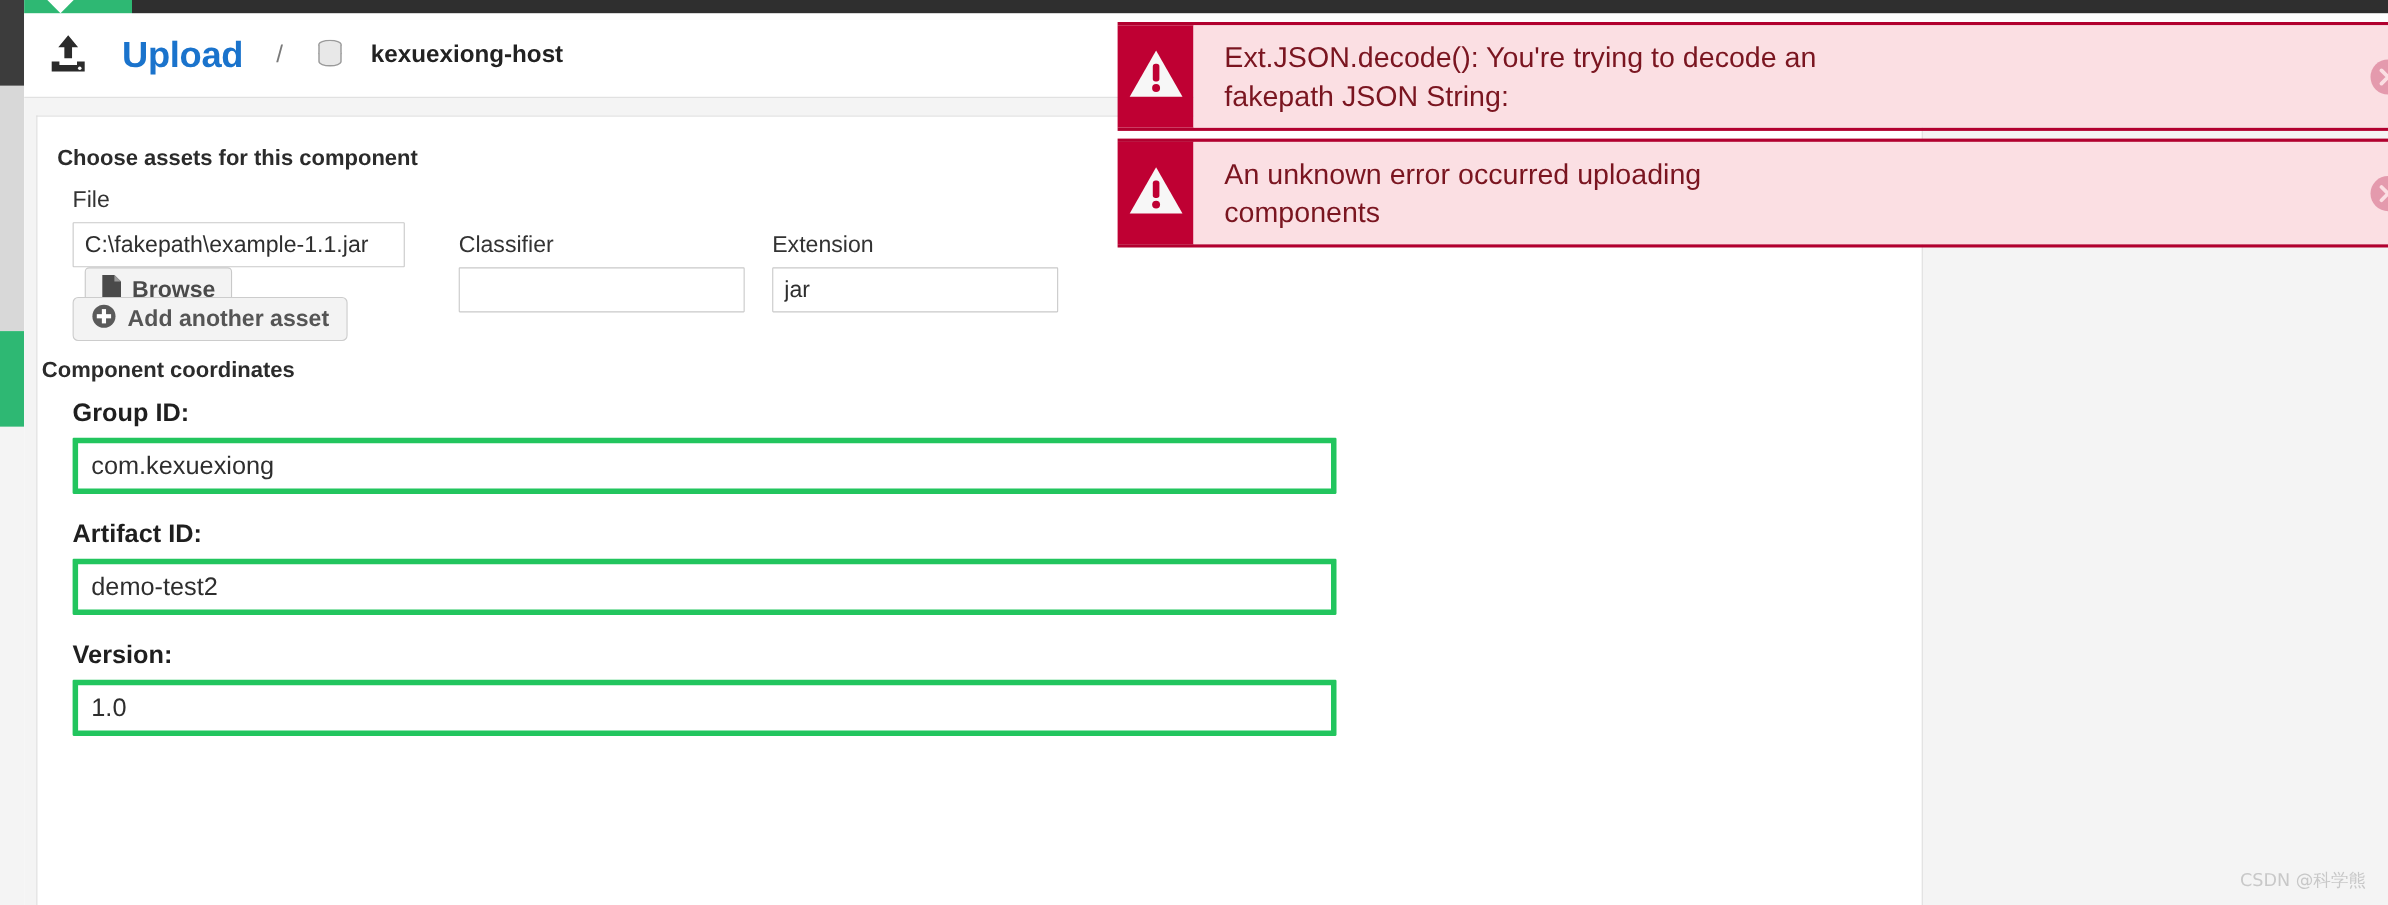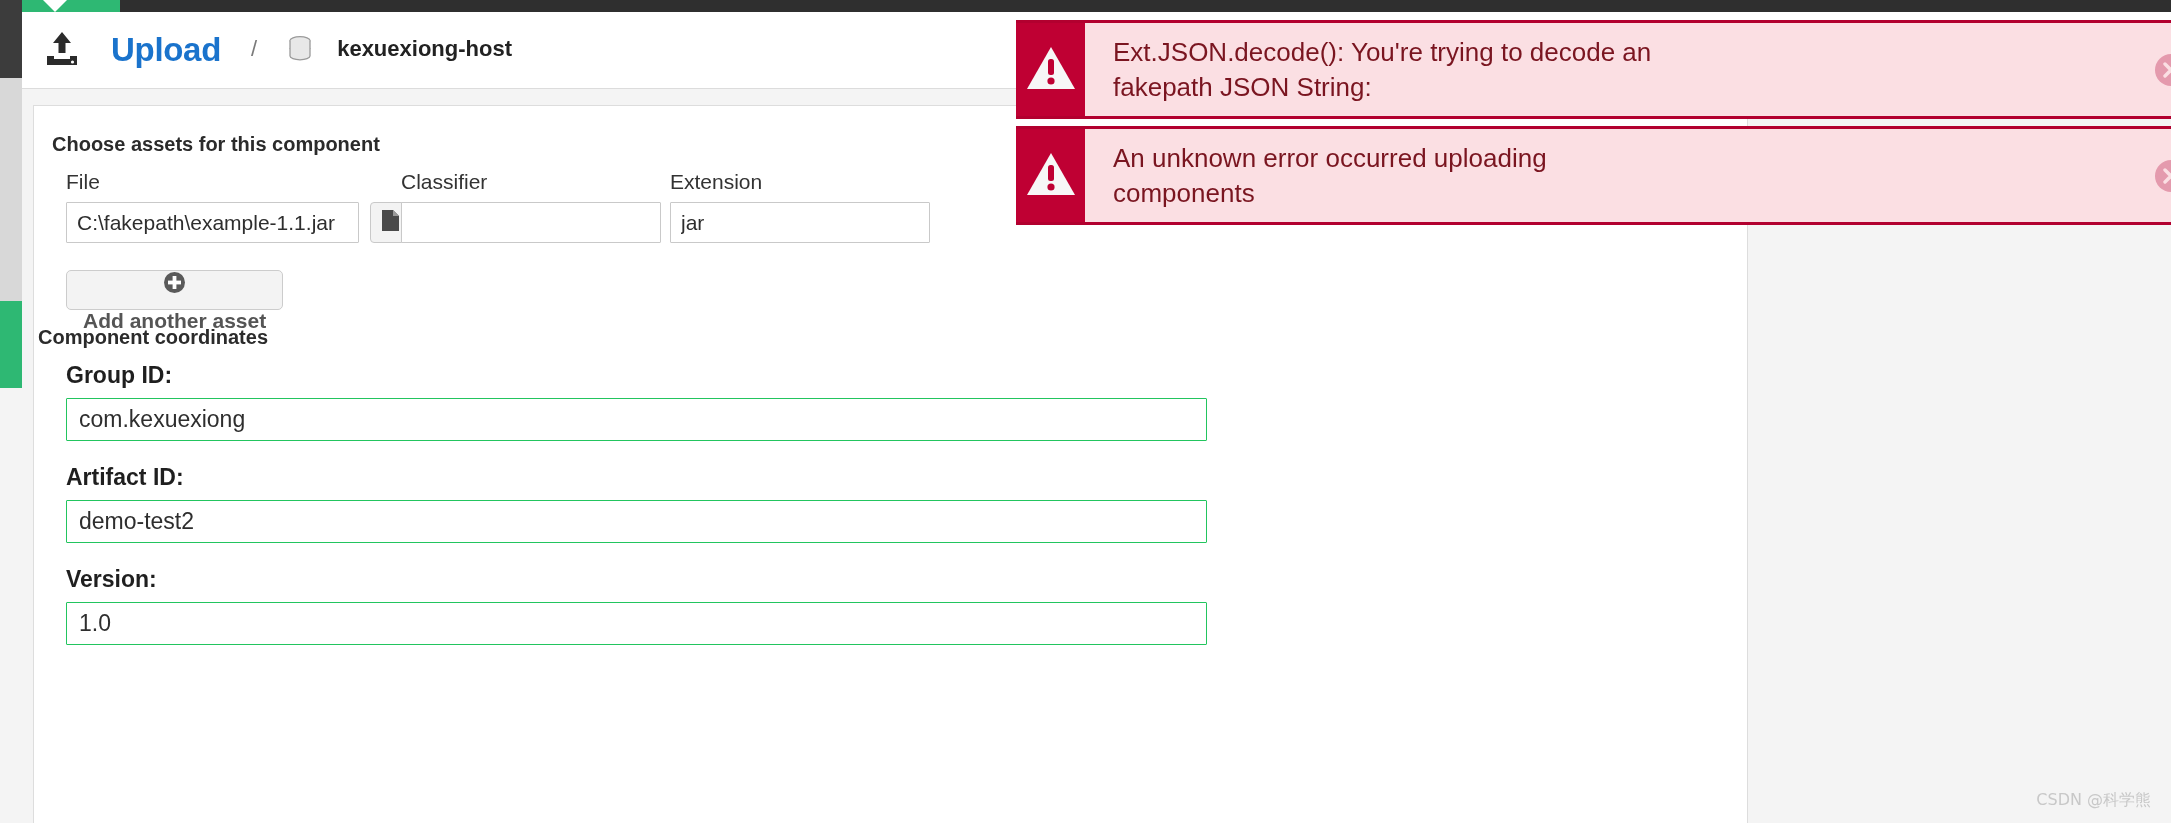--- a/index.html
+++ b/index.html
@@ -171,21 +171,21 @@
     background: #ffffff;
     height: 33px;
     padding: 3px 10px;
     box-sizing: content-box;
     outline: none;
     border-radius: 1px;
   }
   #asset-row {
     display: flex;
     align-items: flex-end;
-    gap: 0px;
+    gap: 16px;
   }
   #file-col { width: 302px; }
   #file-input { width: 280px; }
   #browse-button {
     margin-left: 11px;
     height: 41px;
     min-width: 126px;
     background: #f3f3f3;
     border: 1px solid #c9c9c9;
     border-radius: 4px;
@@ -214,42 +214,41 @@
     border-radius: 5px;
     display: inline-flex;
     align-items: center;
     gap: 10px;
     padding: 0 16px;
     font-size: 21px;
     font-weight: bold;
     color: #555555;
     cursor: pointer;
     box-sizing: border-box;
-    flex-direction: column;
   }
 
   
   #coord-fields {
     position: absolute;
     left: 32px; top: 256px;
     width: 1160px;
   }
   .coord-label {
     font-size: 23px;
     font-weight: bold;
     color: #1f1f1f;
     display: block;
     margin-bottom: 9px;
   }
   .coord-input {
     width: 1115px;
     font-family: "Liberation Sans", sans-serif;
     font-size: 23px;
     color: #2e2e2e;
-    border: 1px solid #22c55e;
+    border: 5px solid #22c55e;
     background: #ffffff;
     height: 35px;
     padding: 3px 12px;
     outline: none;
     margin-bottom: 23px;
     border-radius: 1px;
   }
 
   
   #notification-stack {
@@ -354,21 +353,21 @@
   <div id="body-area">
     <div id="content-card">
 
       <div id="assets-title" class="section-title">Choose assets for this component</div>
 
       <div id="asset-fields">
         <div id="asset-row">
 
           <div id="file-col">
             <label class="field-label">File</label>
-            <div style="display:flex; align-items:flex-start;">
+            <div style="display:flex; align-items:flex-start;flex-direction:column;">
               <input id="file-input" class="text-input" type="text" value="C:\fakepath\example-1.1.jar" style="">
               <div id="browse-button">
                 <span>
                   <svg width="19" height="23" viewBox="0 0 19 23">
                     <path d="M1 1 L12 1 L18 7 L18 22 L1 22 Z" fill="#4a4a4a"></path>
                     <path d="M12 1 L12 7 L18 7 Z" fill="#9a9a9a"></path>
                   </svg>
                 </span>
                 <span>Browse</span>
               </div>

